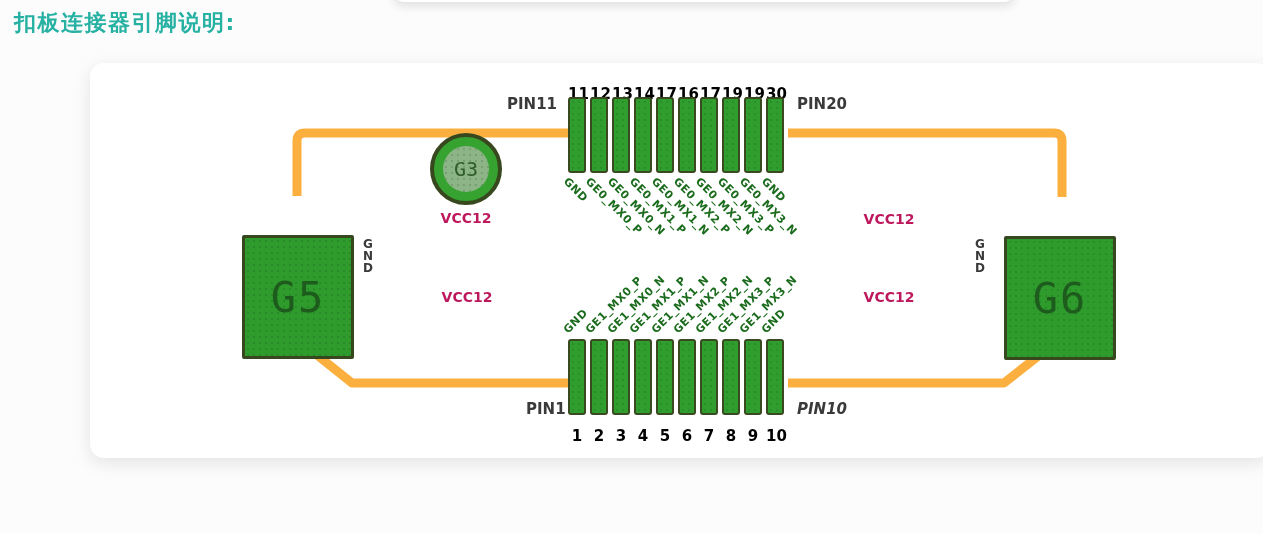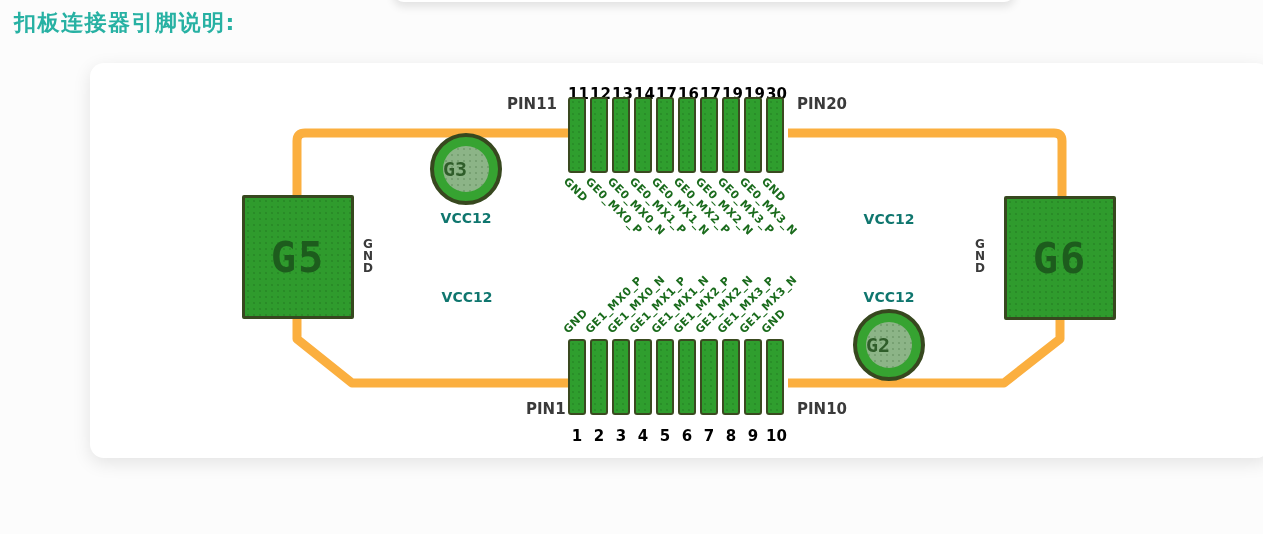--- a/index.html
+++ b/index.html
@@ -26,33 +26,33 @@
   
   .pad-tex{
     background-image:radial-gradient(circle,rgba(15,60,10,0.16) 1px,rgba(0,0,0,0) 1.3px);
     background-size:6px 6px;
   }
   .pad-square{
     position:absolute;width:106px;height:118px;
     background-color:#2f9b2d;border:3px solid #37481f;border-radius:2px;
     display:flex;align-items:center;justify-content:center;
     color:#1d5c1d;font-family:"DejaVu Sans Mono","Liberation Mono",monospace;
-    font-size:42px;font-weight:bold;letter-spacing:2px;
+    font-size:42px;font-weight:normal;letter-spacing:2px;margin-top:40px;
   }
   .pad-circle{
     position:absolute;width:64px;height:64px;border-radius:50%;
     background-color:#36a331;border:4px solid #37481f;
     display:flex;align-items:center;justify-content:center;
   }
   .pad-core{
     width:46px;height:46px;border-radius:50%;
     background-color:#8cb487;
-    display:flex;align-items:center;justify-content:flex-start;
+    display:flex;align-items:center;justify-content:center;
     color:#2f5d2a;font-family:"DejaVu Sans Mono","Liberation Mono",monospace;
-    font-size:20px;font-weight:bold;
+    font-size:20px;font-weight:normal;
   }
   
   .pin{
     position:absolute;top:0;width:14px;height:72px;
     background-color:#2f9e2e;border:2px solid #3a4a20;border-radius:3px;
   }
   .pin-row{position:absolute;width:220px;height:76px;}
   .num-row{position:absolute;width:220px;height:16px;}
   .num-cell{
     position:absolute;top:8px;width:18px;text-align:center;
@@ -63,21 +63,21 @@
     position:absolute;white-space:nowrap;
     font-size:11px;font-weight:bold;color:#1a6b1c;letter-spacing:0.5px;
   }
   .sig-top{top:0;transform:rotate(45deg);transform-origin:left top;}
   .sig-bot{bottom:0;transform:rotate(-45deg);transform-origin:left bottom;}
   .endpin-label{
     position:absolute;font-size:15px;font-weight:bold;color:#3a3a3a;white-space:nowrap;
   }
   .vcc-label{
     position:absolute;width:80px;text-align:center;
-    font-size:14px;font-weight:bold;color:#0f766e;
+    font-size:14px;font-weight:bold;color:#be185d;
   }
   .gnd-label{
     position:absolute;
     writing-mode:vertical-lr;text-orientation:upright;
     font-size:12px;font-weight:bold;color:#3a3a3a;letter-spacing:-2px;line-height:14px;
   }
 </style>
 </head>
 <body>
 
@@ -116,25 +116,20 @@
       <span>G3</span>
     </div>
   </div>
   <div class="vcc-label" style="left:336px;top:147px;">VCC12</div>
 
   <div class="vcc-label" style="left:759px;top:148px;">VCC12</div>
 
   <div class="vcc-label" style="left:337px;top:226px;">VCC12</div>
 
   <div class="vcc-label" style="left:759px;top:226px;">VCC12</div>
-  <div class="pad-circle" style="left:763px;top:246px;">
-    <div class="pad-core pad-tex">
-      <span>G2</span>
-    </div>
-  </div>
 
   <div class="num-row" style="left:478px;top:14px;">
     <span class="num-cell" style="left:0px">11</span>
     <span class="num-cell" style="left:22px">12</span>
     <span class="num-cell" style="left:44px">13</span>
     <span class="num-cell" style="left:66px">14</span>
     <span class="num-cell" style="left:88px">17</span>
     <span class="num-cell" style="left:110px">16</span>
     <span class="num-cell" style="left:132px">17</span>
     <span class="num-cell" style="left:154px">19</span>
@@ -204,15 +199,15 @@
     <span class="num-cell" style="left:66px">4</span>
     <span class="num-cell" style="left:88px">5</span>
     <span class="num-cell" style="left:110px">6</span>
     <span class="num-cell" style="left:132px">7</span>
     <span class="num-cell" style="left:154px">8</span>
     <span class="num-cell" style="left:176px">9</span>
     <span class="num-cell" style="left:198px">10</span>
   </div>
 
   <div class="endpin-label" style="left:436px;top:337px;">PIN1</div>
-  <div class="endpin-label" style="left:707px;top:337px;">PIN10</div>
+  <div class="endpin-label" style="left:707px;top:337px;font-style:italic;">PIN10</div>
 
 </div>
 
 </body></html>

